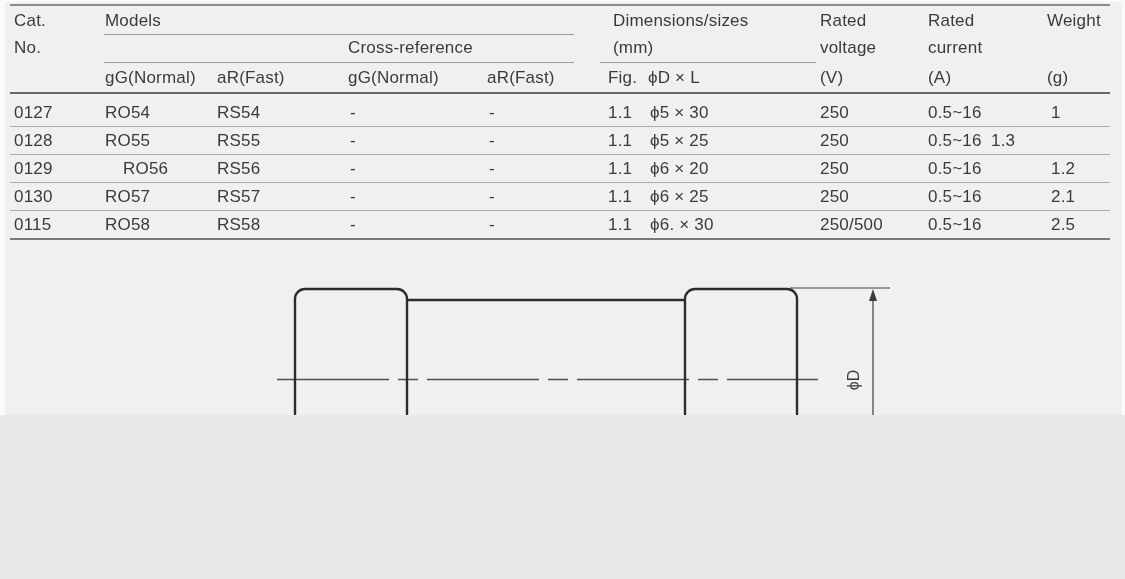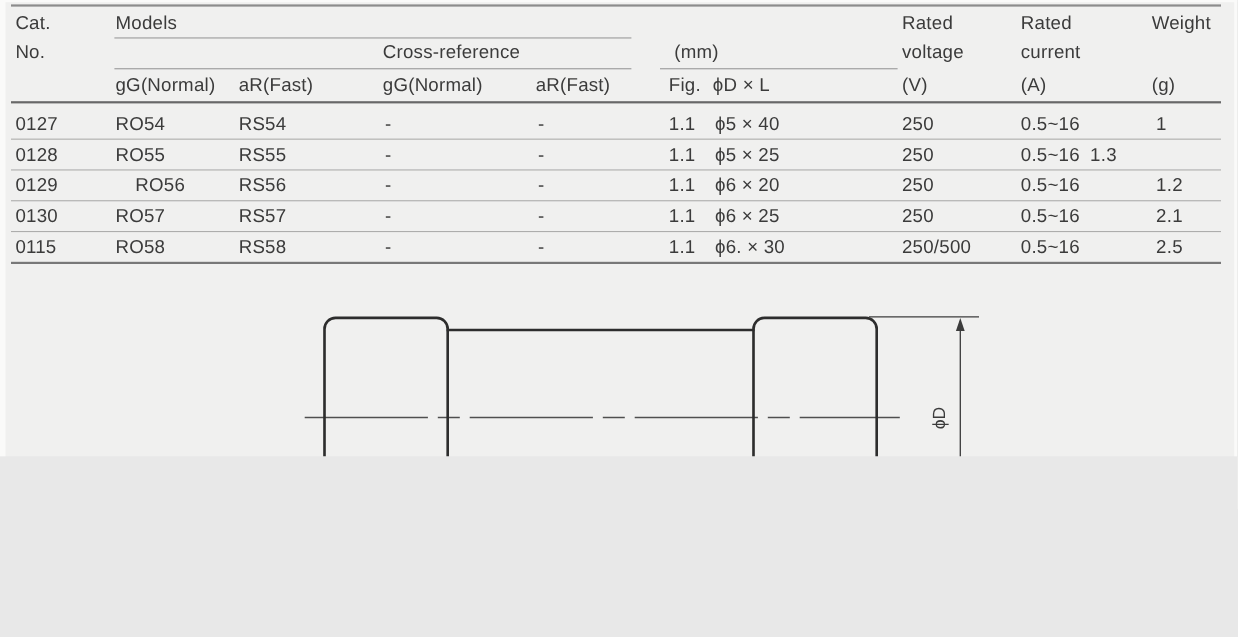--- a/index.html
+++ b/index.html
@@ -51,20 +51,21 @@
   <div class="hline" style="left:600px;top:62px;width:216px;"></div>
   <div class="hline strong" style="left:10px;top:92px;width:1100px;"></div>
   <div class="hline sep" style="left:10px;top:126px;width:1100px;"></div>
   <div class="hline sep" style="left:10px;top:154px;width:1100px;"></div>
   <div class="hline sep" style="left:10px;top:182px;width:1100px;"></div>
   <div class="hline sep" style="left:10px;top:210px;width:1100px;"></div>
   <div class="hline bottom" style="left:10px;top:238px;width:1100px;"></div>
 
   <span class="cell" style="left:14px;top:11px;">Cat.</span>
   <span class="cell" style="left:105px;top:11px;">Models</span>
+  <span class="cell" style="left:613px;top:11px;">Dimensions/sizes</span>
   <span class="cell" style="left:820px;top:11px;">Rated</span>
   <span class="cell" style="left:928px;top:11px;">Rated</span>
   <span class="cell" style="left:1047px;top:11px;">Weight</span>
 
   <span class="cell" style="left:14px;top:38px;">No.</span>
   <span class="cell" style="left:348px;top:38px;text-align:center;">Cross-reference</span>
   <span class="cell" style="left:613px;top:38px;">(mm)</span>
   <span class="cell" style="left:820px;top:38px;">voltage</span>
   <span class="cell" style="left:928px;top:38px;">current</span>
 
@@ -77,21 +78,21 @@
   <span class="cell" style="left:820px;top:68px;">(V)</span>
   <span class="cell" style="left:928px;top:68px;">(A)</span>
   <span class="cell" style="left:1047px;top:68px;">(g)</span>
 
   <span class="cell" style="left:14px;top:103px;">0127</span>
   <span class="cell" style="left:105px;top:103px;">RO54</span>
   <span class="cell" style="left:217px;top:103px;">RS54</span>
   <span class="cell" style="left:350px;top:103px;">-</span>
   <span class="cell" style="left:489px;top:103px;">-</span>
   <span class="cell" style="left:608px;top:103px;">1.1</span>
-  <span class="cell" style="left:650px;top:103px;">ϕ5 × 40</span>
+  <span class="cell" style="left:650px;top:103px;">ϕ5 × 30</span>
   <span class="cell" style="left:820px;top:103px;">250</span>
   <span class="cell" style="left:928px;top:103px;">0.5~16</span>
   <span class="cell" style="left:1051px;top:103px;">1</span>
 
   <span class="cell" style="left:14px;top:131px;">0128</span>
   <span class="cell" style="left:105px;top:131px;">RO55</span>
   <span class="cell" style="left:217px;top:131px;">RS55</span>
   <span class="cell" style="left:350px;top:131px;">-</span>
   <span class="cell" style="left:489px;top:131px;">-</span>
   <span class="cell" style="left:608px;top:131px;">1.1</span>

